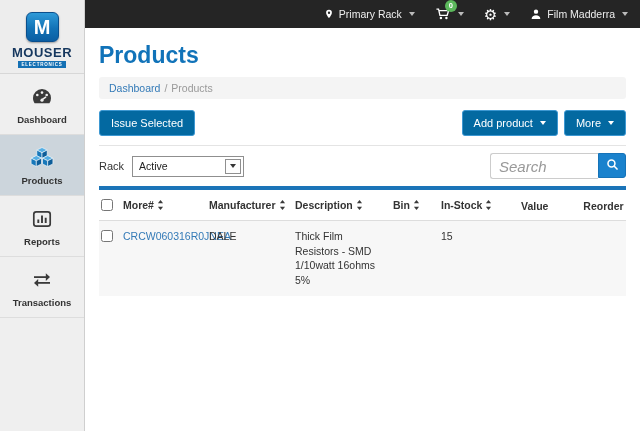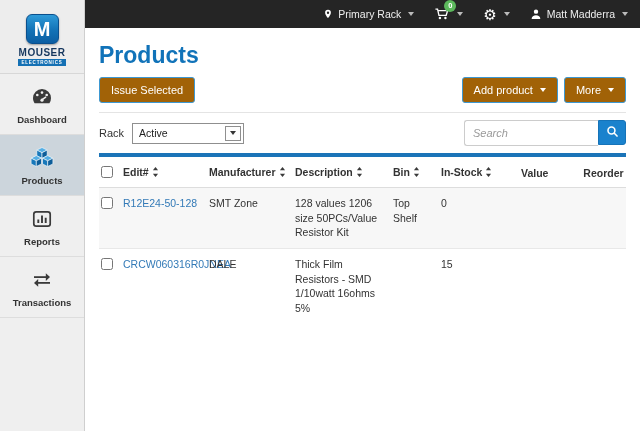--- a/index.html
+++ b/index.html
@@ -4,21 +4,21 @@
 <style>
   * { box-sizing: border-box; margin: 0; padding: 0; }
   html,body { width: 640px; height: 431px; }
   body { font-family: "Liberation Sans", sans-serif; background:#fff; color:#333; }
   .app { display:flex; width:640px; height:431px; overflow:hidden; }
 
   
   .sidebar { width:85px; flex:0 0 85px; background:#efefef; border-right:1px solid #cfcfcf; }
   .logo-block { height:74px; display:flex; flex-direction:column; align-items:center; justify-content:center; background:#ededed; border-bottom:1px solid #d7d7d7; padding-top:6px; }
   .logo-badge { width:33px; height:30px; border-radius:6px; background:linear-gradient(180deg,#2e9ad8 0%,#1272b6 55%,#0b5ea3 100%); border:1px solid #0a4f8d; color:#fff; font-weight:bold; font-size:20px; line-height:28px; text-align:center; box-shadow:0 1px 2px rgba(0,0,0,.35); }
-  .logo-name { font-size:10px; font-weight:bold; letter-spacing:.5px; color:#16375e; margin-top:3px; }
+  .logo-name { font-size:13px; font-weight:bold; letter-spacing:.5px; color:#16375e; margin-top:3px; }
   .logo-tagline { font-size:4.5px; font-weight:bold; letter-spacing:.8px; color:#fff; background:#1470b4; padding:1px 3px; margin-top:1px; }
   .nav-item { text-align:center; padding:11px 2px 9px; border-bottom:1px solid #ddd; cursor:pointer; }
   .nav-item.active { background:#ccd5dc; }
   .nav-icon { display:block; height:26px; }
   .nav-icon svg { width:26px; height:24px; }
   .nav-label { display:block; font-size:9.5px; font-weight:bold; color:#333; margin-top:3px; }
 
   
   .main { flex:1; display:flex; flex-direction:column; background:#fff; min-width:0; }
 
@@ -32,33 +32,33 @@
   .gear-glyph { font-size:15px; color:#fff; line-height:1; }
 
   
   .content { flex:1; padding:6px 14px 0; overflow:hidden; }
   .page-title { font-size:23px; font-weight:bold; color:#1173b9; margin:8px 0 8px; }
   .breadcrumb { background:#f4f4f4; border-radius:3px; padding:5px 10px; font-size:10.5px; color:#999; margin-bottom:11px; }
   .breadcrumb a { color:#337ab7; text-decoration:none; margin-right:4px; }
   .breadcrumb .sep { margin-right:4px; color:#999; }
 
   .toolbar { display:flex; gap:6px; margin-bottom:9px; }
-  .btn { background:#a16207; border:1px solid #3d98d2; color:#fff; font-size:11px; font-family:inherit; padding:6px 11px; border-radius:3px; cursor:pointer; display:inline-flex; align-items:center; gap:5px; }
+  .btn { background:#0369a1; border:1px solid #3d98d2; color:#fff; font-size:11px; font-family:inherit; padding:6px 11px; border-radius:3px; cursor:pointer; display:inline-flex; align-items:center; gap:5px; }
   .btn .caret { border-top-color:#fff; }
   .btn-add { margin-left:auto; }
   .toolbar-divider { border:none; border-top:1px solid #e4e4e4; margin:0 0 7px; }
 
   .filter-row { display:flex; align-items:center; margin-bottom:7px; }
   .view-label { font-size:11px; color:#333; margin-right:8px; }
   .select-box { width:112px; height:21px; background:#fff; border:1px solid #8f8f8f; display:flex; align-items:center; cursor:pointer; }
   .select-value { flex:1; font-size:10.5px; padding-left:6px; color:#222; }
   .select-arrow { width:16px; height:15px; border:1px solid #8f8f8f; margin-right:2px; display:flex; align-items:center; justify-content:center; background:#fdfdfd; }
   .select-arrow i { width:0; height:0; border-left:3.5px solid transparent; border-right:3.5px solid transparent; border-top:4.5px solid #333; }
   .search-wrap { margin-left:auto; display:flex; }
-  .search-input { width:134px; height:25px; border:1px solid #ccc; border-right:none; border-radius:3px 0 0 3px; font-family:inherit; font-size:11px; font-style:italic; padding:12px 8px; color:#333; outline:none; }
+  .search-input { width:108px; height:25px; border:1px solid #ccc; border-right:none; border-radius:3px 0 0 3px; font-family:inherit; font-size:15px; font-style:italic; padding:12px 8px; color:#333; outline:none; }
   .search-input::placeholder { color:#999; font-style:italic; }
   .search-btn { width:28px; height:25px; background:#1a82cd; border:1px solid #1673b8; border-radius:0 3px 3px 0; cursor:pointer; display:flex; align-items:center; justify-content:center; }
 
   .accent-bar { height:4px; background:#1b74b8; }
 
   
   table { width:100%; border-collapse:collapse; table-layout:fixed; }
   th { text-align:left; font-size:10.5px; font-weight:bold; color:#333; padding:8px 4px 7px 0; border-bottom:1px solid #ddd; white-space:nowrap; overflow:hidden; }
   th.col-reorder { text-align:center; padding-right:2px; }
   td { font-size:10.5px; color:#333; padding:8px 8px 8px 0; vertical-align:top; line-height:1.4; }
@@ -161,28 +161,31 @@
         <span class="gear-glyph">⚙</span>
         <span class="caret"></span>
       </div>
       <div class="topbar-item">
         <span>
             <svg viewBox="0 0 16 15" width="12" height="12">
               <circle cx="8" cy="4.4" r="2.9" fill="#fff"></circle>
               <path d="M2.2 14c0-3.2 2.6-4.8 5.8-4.8s5.8 1.6 5.8 4.8z" fill="#fff"></path>
             </svg>
           </span>
-        <span>Matt Madderra</span>
+        <span>Film Madderra</span>
         <span class="caret"></span>
       </div>
     </header>
 
     <div class="content">
       <h1 class="page-title">Products</h1>
 
+      <div class="breadcrumb">
+        <a href="#">Dashboard</a><span class="sep">/</span><span>Products</span>
+      </div>
 
       <div class="toolbar">
         <button class="btn">
             <span>Issue Selected</span>
           </button>
         <button class="btn btn-add">
             <span>Add product</span>
             <span class="caret"></span>
           </button>
         <button class="btn">
@@ -221,21 +224,21 @@
             <col style="width:86px">
             <col style="width:98px">
           <col style="width:48px">
             <col style="width:80px">
             <col style="width:62px">
             <col>
         </colgroup>
         <thead>
           <tr id="table-head-row">
             <th class="col-cb"><input type="checkbox" style=""></th>
-          <th><span>Edit#</span><span class="sort-icon"><svg viewBox="0 0 8 12" width="7" height="10">
+          <th><span>More#</span><span class="sort-icon"><svg viewBox="0 0 8 12" width="7" height="10">
                     <path d="M4 0l3.1 4H.9z" fill="#3a3a3a"></path>
                     <path d="M4 12L.9 8h6.2z" fill="#3a3a3a"></path>
                   </svg></span></th>
               <th><span>Manufacturer</span><span class="sort-icon"><svg viewBox="0 0 8 12" width="7" height="10">
                     <path d="M4 0l3.1 4H.9z" fill="#3a3a3a"></path>
                     <path d="M4 12L.9 8h6.2z" fill="#3a3a3a"></path>
                   </svg></span></th>
               <th><span>Description</span><span class="sort-icon"><svg viewBox="0 0 8 12" width="7" height="10">
                     <path d="M4 0l3.1 4H.9z" fill="#3a3a3a"></path>
                     <path d="M4 12L.9 8h6.2z" fill="#3a3a3a"></path>
@@ -246,30 +249,20 @@
                   </svg></span></th>
               <th><span>In-Stock</span><span class="sort-icon"><svg viewBox="0 0 8 12" width="7" height="10">
                     <path d="M4 0l3.1 4H.9z" fill="#3a3a3a"></path>
                     <path d="M4 12L.9 8h6.2z" fill="#3a3a3a"></path>
                   </svg></span></th>
               <th><span>Value</span></th>
               <th class="col-reorder"><span>Reorder</span></th>
             </tr>
         </thead>
         <tbody id="table-body">
-  <tr>
-    <td class="cell-cb"><input type="checkbox" style=""></td>
-    <td class="cell-part"><a href="#">R12E24-50-128</a></td>
-    <td>SMT Zone</td>
-    <td>128 values 1206 size 50PCs/Value Resistor Kit</td>
-    <td>Top Shelf</td>
-    <td>0</td>
-    <td><button class="pencil-btn"><span></span></button></td>
-    <td></td>
-  </tr>
 
 
 
   <tr>
     <td class="cell-cb"><input type="checkbox" style=""></td>
     <td class="cell-part"><a href="#">CRCW060316R0JNEA</a></td>
     <td>DALE</td>
     <td>Thick Film Resistors - SMD 1/10watt 16ohms 5%</td>
     <td></td>
     <td>15</td>

